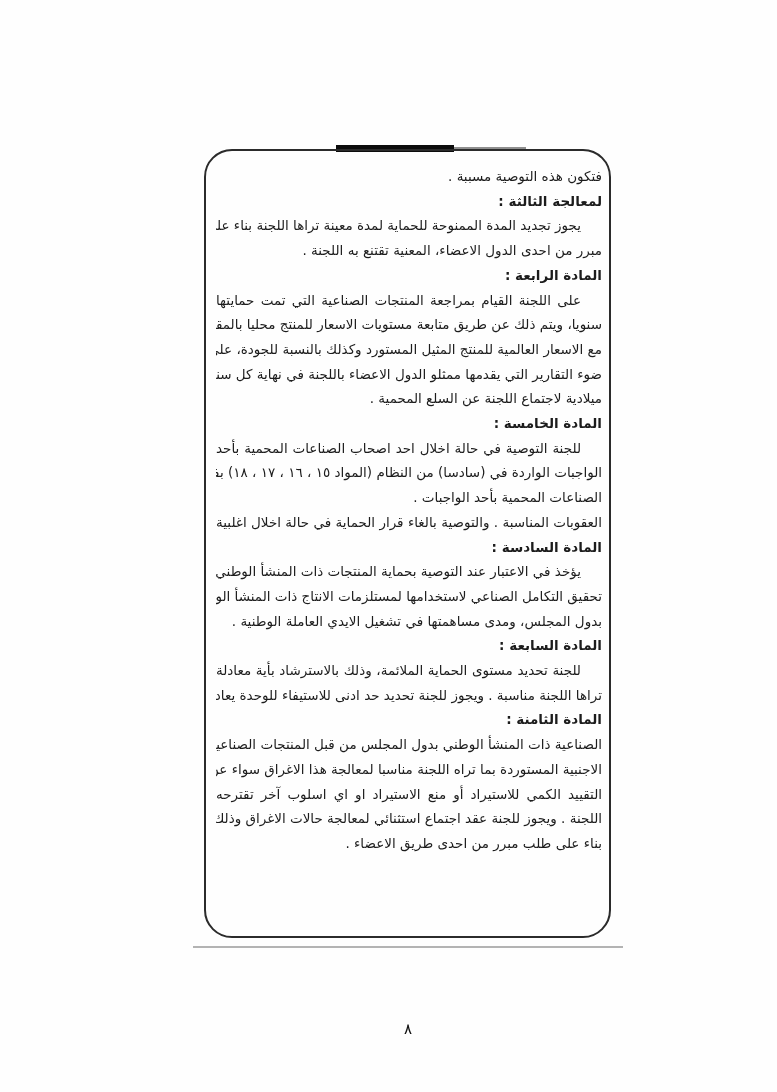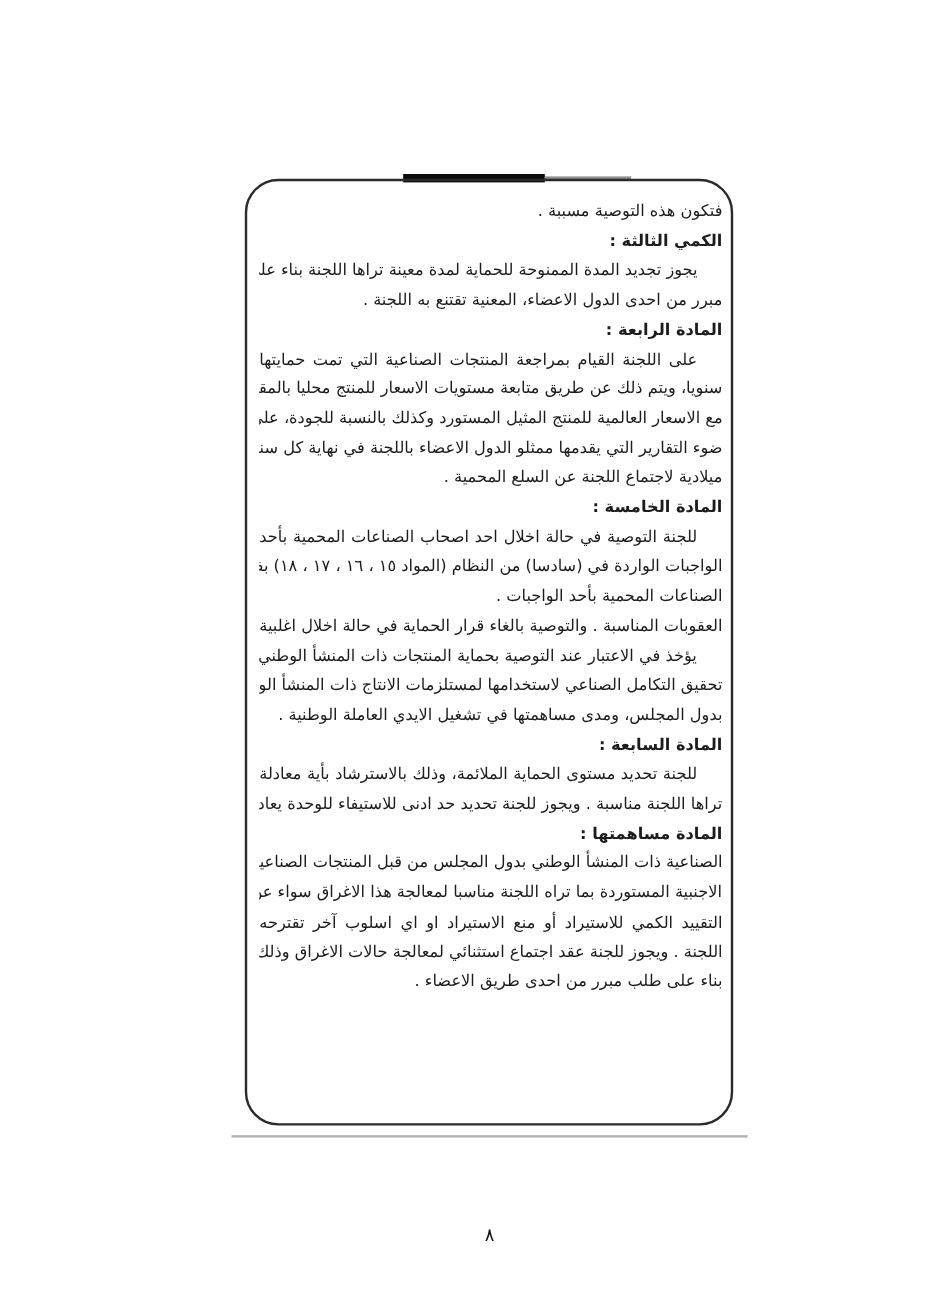--- a/index.html
+++ b/index.html
@@ -92,21 +92,21 @@
 
 <div>
   <div class="binding-bar"></div>
   <div class="binding-bar-fade"></div>
   <div class="frame"></div>
   <div class="text-block">
       <div class="section continuation">
         <div class="line last">فتكون هذه التوصية مسببة .</div>
       </div>
       <div class="section heading">
-        <div class="line last">الكمي الثالثة :</div>
+        <div class="line last">لمعالجة الثالثة :</div>
       </div>
       <div class="section paragraph">
         <div class="line indent">يجوز تجديد المدة الممنوحة للحماية لمدة معينة تراها اللجنة بناء على طلب</div>
         <div class="line last">مبرر من احدى الدول الاعضاء، المعنية تقتنع به اللجنة .</div>
       </div>
       <div class="section heading">
         <div class="line last">المادة الرابعة :</div>
       </div>
       <div class="section paragraph">
         <div class="line indent">على اللجنة القيام بمراجعة المنتجات الصناعية التي تمت حمايتها</div>
@@ -117,34 +117,37 @@
       </div>
       <div class="section heading">
         <div class="line last">المادة الخامسة :</div>
       </div>
       <div class="section paragraph">
         <div class="line indent">للجنة التوصية في حالة اخلال احد اصحاب الصناعات المحمية بأحد</div>
         <div class="line">الواجبات الواردة في (سادسا) من النظام (المواد ١٥ ، ١٦ ، ١٧ ، ١٨) بفرض</div>
         <div class="line last">الصناعات المحمية بأحد الواجبات .</div>
         <div class="line">العقوبات المناسبة . والتوصية بالغاء قرار الحماية في حالة اخلال اغلبية</div>
       </div>
+      <div class="section heading">
+        <div class="line last">المادة السادسة :</div>
+      </div>
       <div class="section paragraph">
         <div class="line indent">يؤخذ في الاعتبار عند التوصية بحماية المنتجات ذات المنشأ الوطني مدى</div>
         <div class="line">تحقيق التكامل الصناعي لاستخدامها لمستلزمات الانتاج ذات المنشأ الوطني</div>
         <div class="line last">بدول المجلس، ومدى مساهمتها في تشغيل الايدي العاملة الوطنية .</div>
       </div>
       <div class="section heading">
         <div class="line last">المادة السابعة :</div>
       </div>
       <div class="section paragraph">
         <div class="line indent">للجنة تحديد مستوى الحماية الملائمة، وذلك بالاسترشاد بأية معادلة</div>
         <div class="line">تراها اللجنة مناسبة . ويجوز للجنة تحديد حد ادنى للاستيفاء للوحدة يعادل</div>
       </div>
       <div class="section heading">
-        <div class="line last">المادة مساهمتها :</div>
+        <div class="line last">المادة الثامنة :</div>
       </div>
       <div class="section paragraph">
         <div class="line">الصناعية ذات المنشأ الوطني بدول المجلس من قبل المنتجات الصناعية</div>
         <div class="line">الاجنبية المستوردة بما تراه اللجنة مناسبا لمعالجة هذا الاغراق سواء عن طريق</div>
         <div class="line">التقييد الكمي للاستيراد أو منع الاستيراد او اي اسلوب آخر تقترحه</div>
         <div class="line">اللجنة . ويجوز للجنة عقد اجتماع استثنائي لمعالجة حالات الاغراق وذلك</div>
         <div class="line last">بناء على طلب مبرر من احدى طريق الاعضاء .</div>
       </div>
     </div>
   <div class="bottom-artifact-line"></div>

